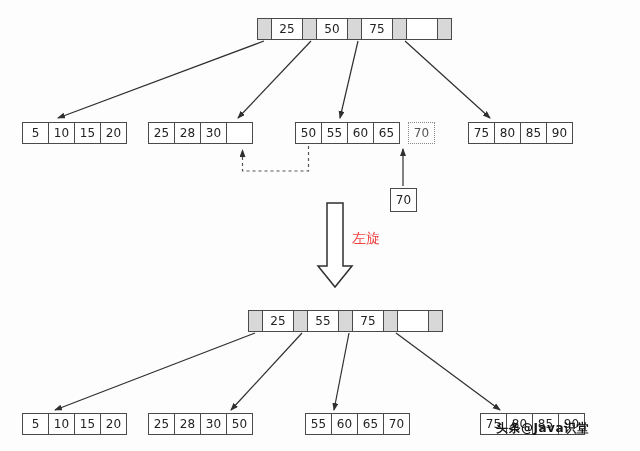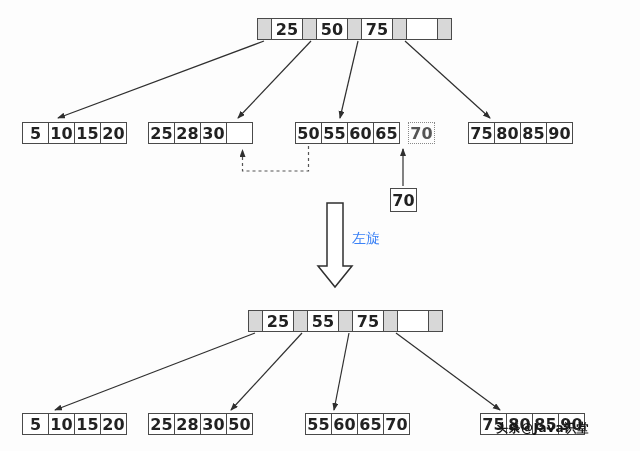--- a/index.html
+++ b/index.html
@@ -23,41 +23,40 @@
     position: absolute;
     display: flex;
     z-index: 2;
   }
   .cell {
     border: 1px solid #4a4a4a;
     height: 22px;
     display: flex;
     align-items: center;
     justify-content: center;
-    font-size: 16px;
+    font-size: 12px;
     color: #222222;
     background: #ffffff;
     margin-left: -1px;
-    font-weight: bold;
   }
   .cell:first-child { margin-left: 0; }
   .ptr { width: 15px; background: #d8d8d8; }
   .key { width: 32px; }
   .leafcell { width: 27px; }
   .dottedcell {
     border: 1px dotted #888888;
     color: #555555;
     background: #fdfdfd;
   }
   .insertcell { width: 27px; height: 24px; }
   .rot-label {
     position: absolute;
     left: 352px; top: 230px;
     font-size: 14px;
-    color: #3b82f6;
+    color: #ef4444;
     z-index: 2;
   }
   .watermark {
     position: absolute;
     left: 496px; top: 420px;
     font-size: 12px;
     font-weight: 700;
     color: #161616;
     letter-spacing: 0.5px;
     z-index: 5;

